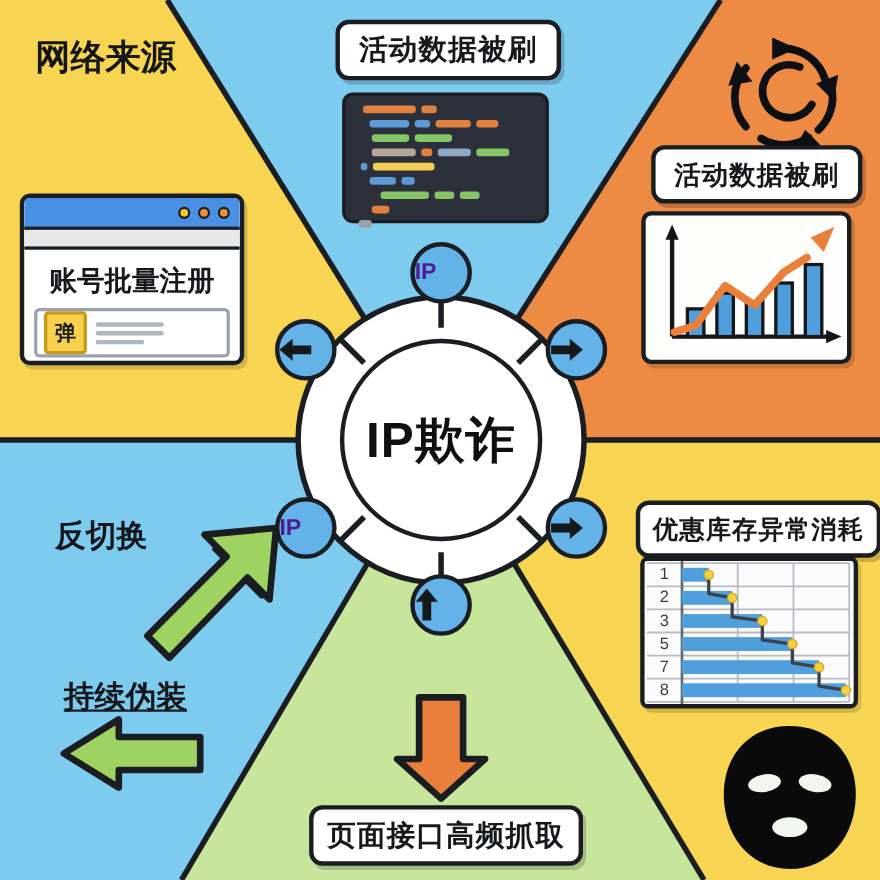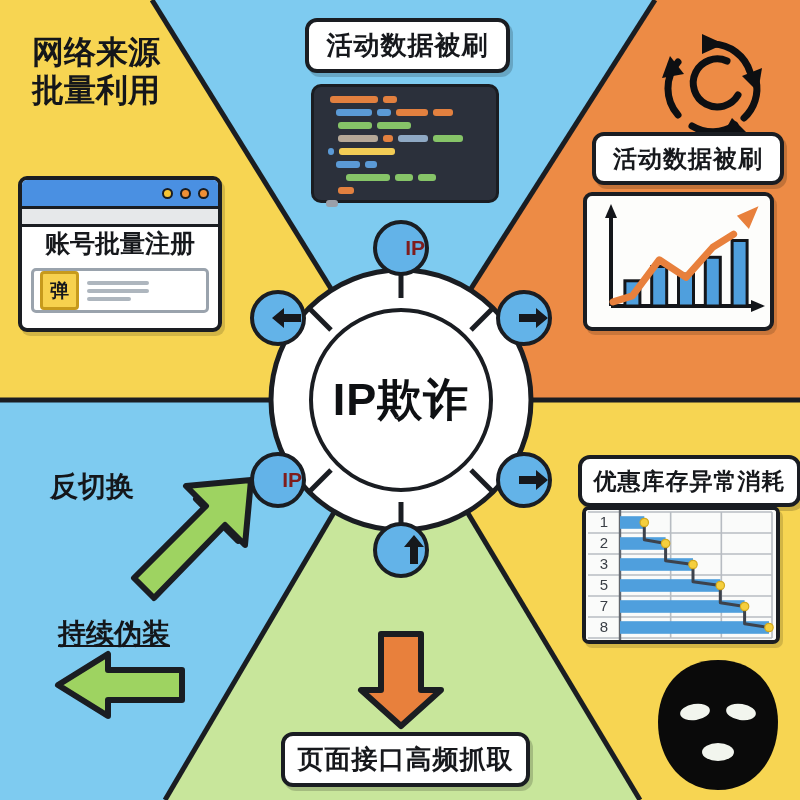--- a/index.html
+++ b/index.html
@@ -33,21 +33,21 @@
   #browser-card{
     position:absolute;left:18px;top:176px;width:196px;height:148px;
     background:#ffffff;border:4px solid #1a1d22;border-radius:9px;overflow:hidden;
     box-shadow:3px 4px 0 rgba(0,0,0,.15);
   }
   #browser-titlebar{height:26px;background:#4a90e2;border-bottom:3px solid #1a1d22;
     display:flex;align-items:center;justify-content:flex-end;padding-right:9px;gap:7px;}
   .dot{width:11px;height:11px;border-radius:50%;border:2px solid #1a1d22;box-sizing:border-box;}
   #browser-addressbar{height:15px;background:#e6e8ea;border-bottom:3px solid #1a1d22;}
   #browser-heading{font-size:25px;font-weight:bold;color:#16181c;text-align:center;
-    margin-top:0;letter-spacing:0px;}
+    margin-top:12px;letter-spacing:0px;}
   #browser-field{
     margin:8px 9px 0 9px;height:45px;border:3px solid #9aa3ad;border-radius:5px;
     display:flex;align-items:center;padding-left:6px;gap:8px;box-sizing:border-box;background:#fff;}
   #browser-badge{
     width:33px;height:33px;background:#f7d14e;border:3px solid #c79a1c;border-radius:4px;
     display:flex;align-items:center;justify-content:center;font-size:19px;font-weight:bold;color:#16181c;}
   .field-lines{display:flex;flex-direction:column;gap:4px;}
   .field-line{height:4px;background:#aeb6be;border-radius:2px;}
 
   
@@ -63,22 +63,22 @@
     background:#f2f3f2;border:4px solid #1a1d22;border-radius:7px;overflow:hidden;
     box-shadow:3px 4px 0 rgba(0,0,0,.15);
   }
 
   
   #hub{position:absolute;left:236px;top:222px;width:330px;height:356px;}
 
   .node{
     position:absolute;width:56px;height:56px;border-radius:50%;
     background:#63b3e8;border:4px solid #1a1d22;box-sizing:border-box;
-    display:flex;align-items:center;justify-content:flex-end;
-    font-size:21px;font-weight:bold;color:#7f1d1d;
+    display:flex;align-items:center;justify-content:flex-start;
+    font-size:21px;font-weight:bold;color:#4c1d95;
   }
   .node svg{display:block;}
 
   #hub-core{
     position:absolute;left:50%;top:50%;transform:translate(-50%,-50%);
     width:184px;height:184px;border-radius:50%;
     background:#ffffff;border:4px solid #1a1d22;box-sizing:border-box;
     display:flex;align-items:center;justify-content:center;text-align:right;
   }
   #hub-title{font-size:45px;font-weight:bold;color:#0e1013;letter-spacing:1px;}
@@ -141,21 +141,20 @@
       <path d="M718,660 C 758,660 778,690 778,722 C 778,760 754,790 718,790
                C 682,790 658,760 658,722 C 658,690 678,660 718,660 Z" fill="#0a0a0a"></path>
       <ellipse cx="695" cy="712" rx="15" ry="8" fill="#f2f5ee" transform="rotate(-9 695 712)"></ellipse>
       <ellipse cx="741" cy="712" rx="15" ry="8" fill="#f2f5ee" transform="rotate(9 741 712)"></ellipse>
       <ellipse cx="718" cy="752" rx="16" ry="9" fill="#f2f5ee"></ellipse>
     </g>
   </svg>
 
   <div class="wedge-label" style="left:32px;top:34px;font-size:32px;">
     <div>网络来源</div>
-    <div>批量利用</div>
   </div>
 
   <div class="wedge-label" style="left:50px;top:470px;font-size:28px;">反切换</div>
 
   <div class="wedge-label" style="left:58px;top:617px;font-size:28px;text-decoration:underline;">持续伪装</div>
 
   <div class="pill" style="left:305px;top:18px;width:197px;height:47px;font-size:26px;">活动数据被刷</div>
 
   <div class="pill" style="left:592px;top:132px;width:184px;height:45px;font-size:24px;">活动数据被刷</div>
 

